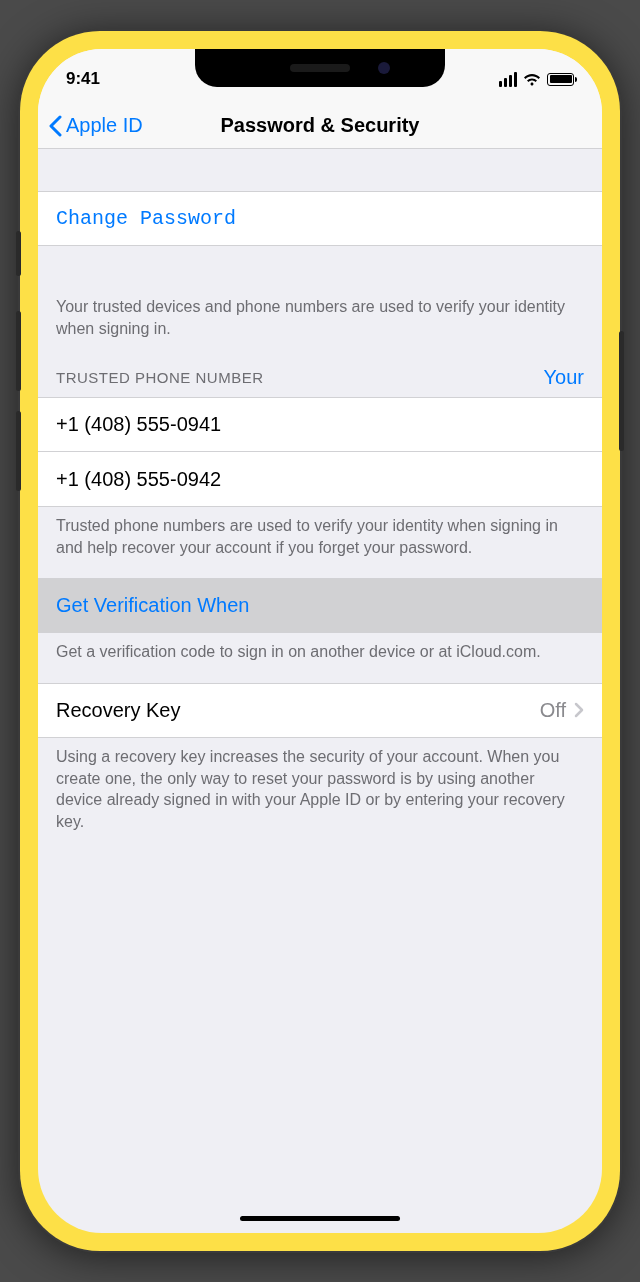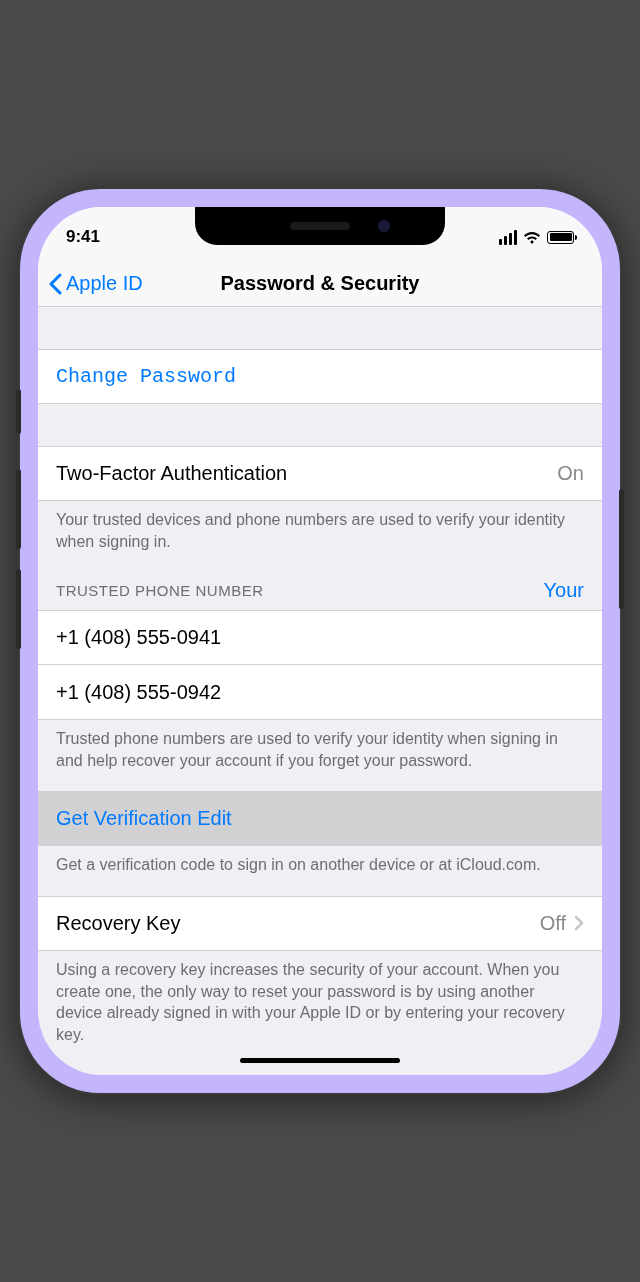--- a/index.html
+++ b/index.html
@@ -6,22 +6,22 @@
     body {
       background: #4a4a4a;
       display: flex;
       justify-content: center;
       align-items: center;
       min-height: 1282px;
       font-family: -apple-system, "SF Pro Text", "Helvetica Neue", Helvetica, Arial, sans-serif;
     }
     .device-frame {
       width: 600px;
-      height: 904px;
-      background: #c4b5fd;
+      height: 1220px;
+      background: #fde047;
       border-radius: 80px;
       padding: 18px;
       position: relative;
       box-shadow: 0 0 0 2px #3a3a3a, 0 4px 40px rgba(0,0,0,.6);
     }
     .device-side-btn { position:absolute; background:#2a2a2a; border-radius:3px; }
     .btn-left1 { left:-4px; top:200px; width:5px; height:45px; }
     .btn-left2 { left:-4px; top:280px; width:5px; height:80px; }
     .btn-left3 { left:-4px; top:380px; width:5px; height:80px; }
     .btn-right { right:-4px; top:300px; width:5px; height:120px; }
@@ -172,40 +172,36 @@
 
     <div class="content">
       <div class="spacer"></div>
 
       <div class="cell link">
         <span>Change Password</span>
       </div>
 
       <div class="spacer"></div>
 
-      <div class="cell">
-        <span>Two-Factor Authentication</span>
-        <span class="value">On</span>
-      </div>
       <div class="footer-text tight">Your trusted devices and phone numbers are used to verify your identity when signing in.</div>
 
       <div class="section-header">
         <span>TRUSTED PHONE NUMBER</span>
         <span class="edit">Your</span>
       </div>
       <div class="cell">
         <span>+1 (408) 555-0941</span>
       </div>
       <div class="cell">
         <span>+1 (408) 555-0942</span>
       </div>
       <div class="footer-text">Trusted phone numbers are used to verify your identity when signing in and help recover your account if you forget your password.</div>
 
       <div class="cell highlight">
-        <span>Get Verification Edit</span>
+        <span>Get Verification When</span>
       </div>
       <div class="footer-text">Get a verification code to sign in on another device or at iCloud.com.</div>
 
       <div class="cell">
         <span>Recovery Key</span>
         <span class="value">
           <span>Off</span>
           <svg class="chev-right" viewBox="0 0 10 16">
               <path d="M2 2 L8 8 L2 14" stroke="#c7c7cc" stroke-width="2.5" fill="none" stroke-linecap="round" stroke-linejoin="round"></path>
             </svg>

